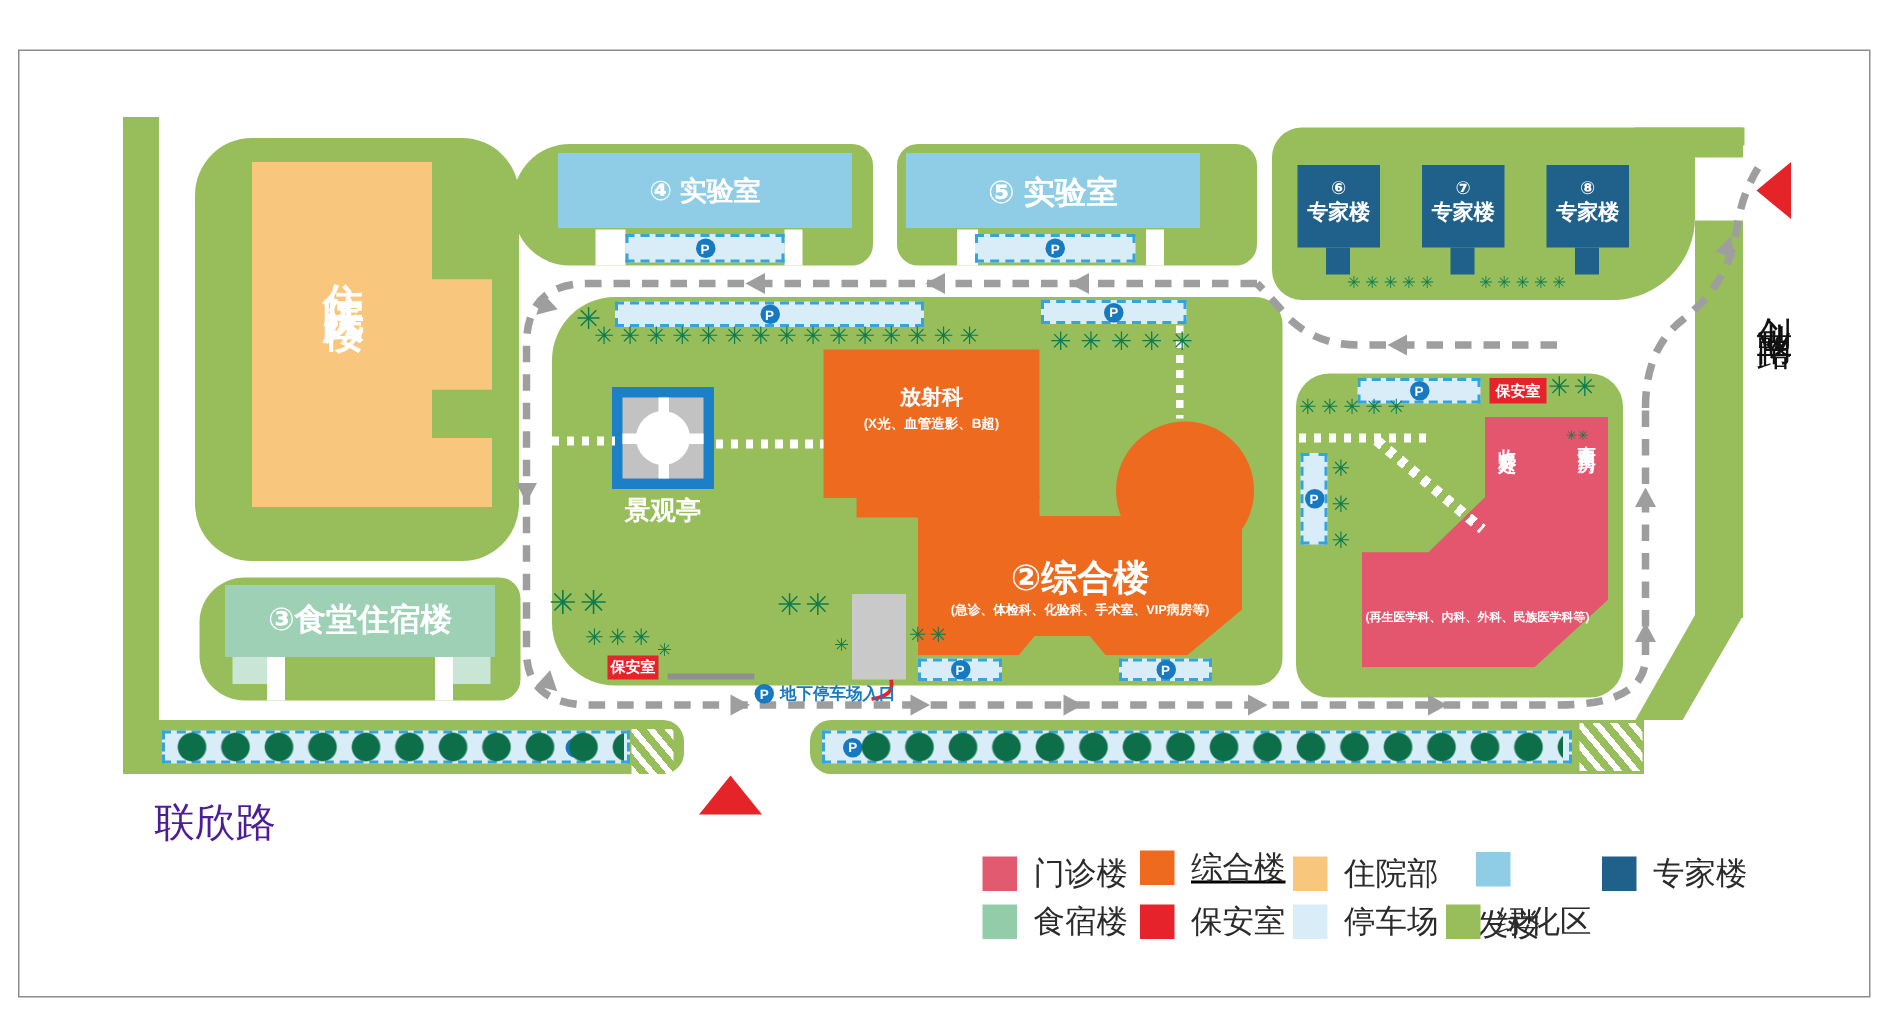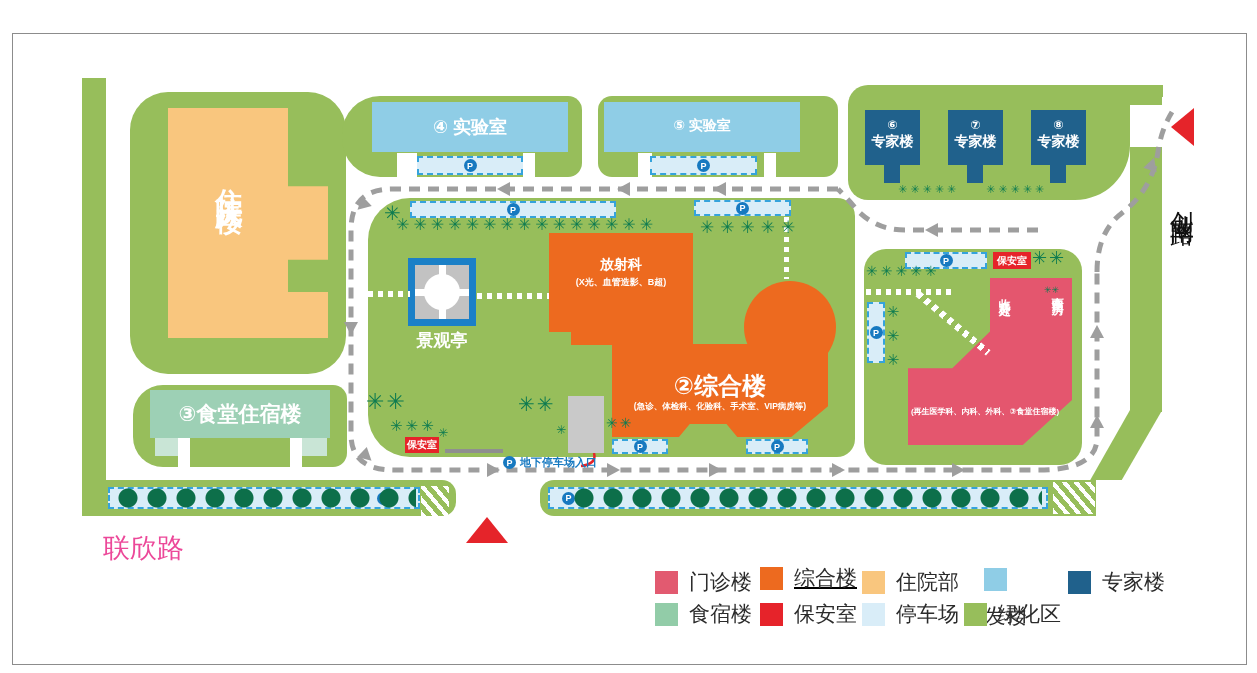--- a/index.html
+++ b/index.html
@@ -83,21 +83,21 @@
     <polygon points="0,-5 9,0 0,5" fill="#E5242A" transform="translate(594,451) rotate(-78)"></polygon>
   </svg>
 
   <div class="abs" style="left:168px;top:108px;width:160px;height:230px;background:#F9C67E;
               clip-path:polygon(0 0,75% 0,75% 34%,100% 34%,100% 66%,75% 66%,75% 80%,100% 80%,100% 100%,0 100%);"></div>
   <div class="abs bld-label vtext" style="left:213px;top:168px;font-size:27px;letter-spacing:6px;">住院大楼</div>
 
   <div class="abs" style="left:372px;top:102px;width:196px;height:50px;background:#8FCDE6;"></div>
   <div class="abs bld-label" style="left:372px;top:117px;width:196px;font-size:18px;">④ 实验室</div>
   <div class="abs" style="left:604px;top:102px;width:196px;height:50px;background:#8FCDE6;"></div>
-  <div class="abs bld-label" style="left:604px;top:117px;width:196px;font-size:14px;">⑤ 实验室</div>
+  <div class="abs bld-label" style="left:604px;top:117px;width:196px;font-size:21px;">⑤ 实验室</div>
 
   <div class="abs" style="left:865px;top:110px;width:55px;height:55px;background:#20618C;"></div>
   <div class="abs" style="left:884px;top:165px;width:16px;height:18px;background:#20618C;"></div>
   <div class="abs bld-label" style="left:865px;top:119px;width:55px;">
     <div style="font-size:12px;">⑥</div>
     <div style="font-size:14px;">专家楼</div>
   </div>
   <div class="abs" style="left:948px;top:110px;width:55px;height:55px;background:#20618C;"></div>
   <div class="abs" style="left:967px;top:165px;width:16px;height:18px;background:#20618C;"></div>
   <div class="abs bld-label" style="left:948px;top:119px;width:55px;">
@@ -123,21 +123,21 @@
               clip-path:polygon(0 0,100% 0,100% 67%,83% 100%,58% 100%,53% 86%,36% 86%,31% 100%,0 100%);"></div>
   <div class="abs bld-label" style="left:549px;top:256px;width:144px;font-size:14px;">放射科</div>
   <div class="abs sub" style="left:549px;top:276px;width:144px;font-size:9px;">(X光、血管造影、B超)</div>
   <div class="abs bld-label" style="left:620px;top:372px;width:200px;font-size:24px;">②综合楼</div>
   <div class="abs sub" style="left:620px;top:401px;width:200px;font-size:8.5px;">(急诊、体检科、化验科、手术室、VIP病房等)</div>
 
   <div class="abs" style="left:908px;top:278px;width:164px;height:167px;background:#E4566E;
               clip-path:polygon(50% 0,100% 0,100% 73%,70% 100%,0 100%,0 54%,27% 54%,50% 32%);"></div>
   <div class="abs bld-label vtext" style="left:997px;top:290px;font-size:12px;letter-spacing:2px;">收费处</div>
   <div class="abs bld-label vtext" style="left:1050px;top:287px;font-size:12px;letter-spacing:2px;">中西药房</div>
-  <div class="abs sub" style="left:895px;top:406px;width:180px;font-size:8px;">(再生医学科、内科、外科、③食堂住宿楼)</div>
+  <div class="abs sub" style="left:895px;top:406px;width:180px;font-size:8px;">(再生医学科、内科、外科、民族医学科等)</div>
 
   <div class="abs" style="left:408px;top:258px;width:68px;height:68px;background:#C2C2C2;border:7px solid #1B80C7;box-sizing:border-box;">
     <div class="abs" style="left:24px;top:0;width:7px;height:54px;background:#fff;"></div>
     <div class="abs" style="left:0;top:24px;width:54px;height:7px;background:#fff;"></div>
     <div class="abs" style="left:9px;top:9px;width:36px;height:36px;border-radius:50%;background:#fff;"></div>
   </div>
   <div class="abs bld-label" style="left:408px;top:331px;width:68px;font-size:17px;">景观亭</div>
 
   <div class="badge" style="left:405px;top:437px;width:34px;height:16px;">保安室</div>
   <div class="badge" style="left:993px;top:252px;width:38px;height:17px;">保安室</div>
@@ -205,21 +205,21 @@
   <div class="palm" style="left:556px;top:424px;font-size:12px;">✳</div>
 
   <div class="abs" style="left:466px;top:517px;width:0;height:0;border-left:21px solid rgba(0,0,0,0);border-right:21px solid rgba(0,0,0,0);border-bottom:26px solid #E5242A;"></div>
   <div class="abs" style="left:1171px;top:108px;width:0;height:0;border-top:19px solid rgba(0,0,0,0);border-bottom:19px solid rgba(0,0,0,0);border-right:23px solid #E5242A;"></div>
 
   <div class="abs" style="left:503px;top:455px;display:flex;align-items:center;gap:4px;">
     <span class="pd">P</span>
     <span style="color:#1779C0;font-weight:bold;font-size:11px;">地下停车场入口</span>
   </div>
 
-  <div class="abs" style="left:103px;top:530px;font-size:27px;color:#ec4899;">联欣路</div>
+  <div class="abs" style="left:103px;top:530px;font-size:27px;color:#4c1d95;">联欣路</div>
   <div class="abs vtext" style="left:1166px;top:192px;font-size:24px;color:#111;letter-spacing:4px;">创业南路</div>
 
   <div class="legend-item" style="left:655px;top:568px;">
     <span class="legend-swatch" style="background-color: rgb(226, 90, 112);"></span>
     <span class="legend-label">门诊楼</span>
     </div>
   <div class="legend-item" style="left:760px;top:564px;text-decoration:underline;">
     <span class="legend-swatch" style="background-color: rgb(237, 106, 31);"></span>
     <span class="legend-label">综合楼</span>
     </div>

